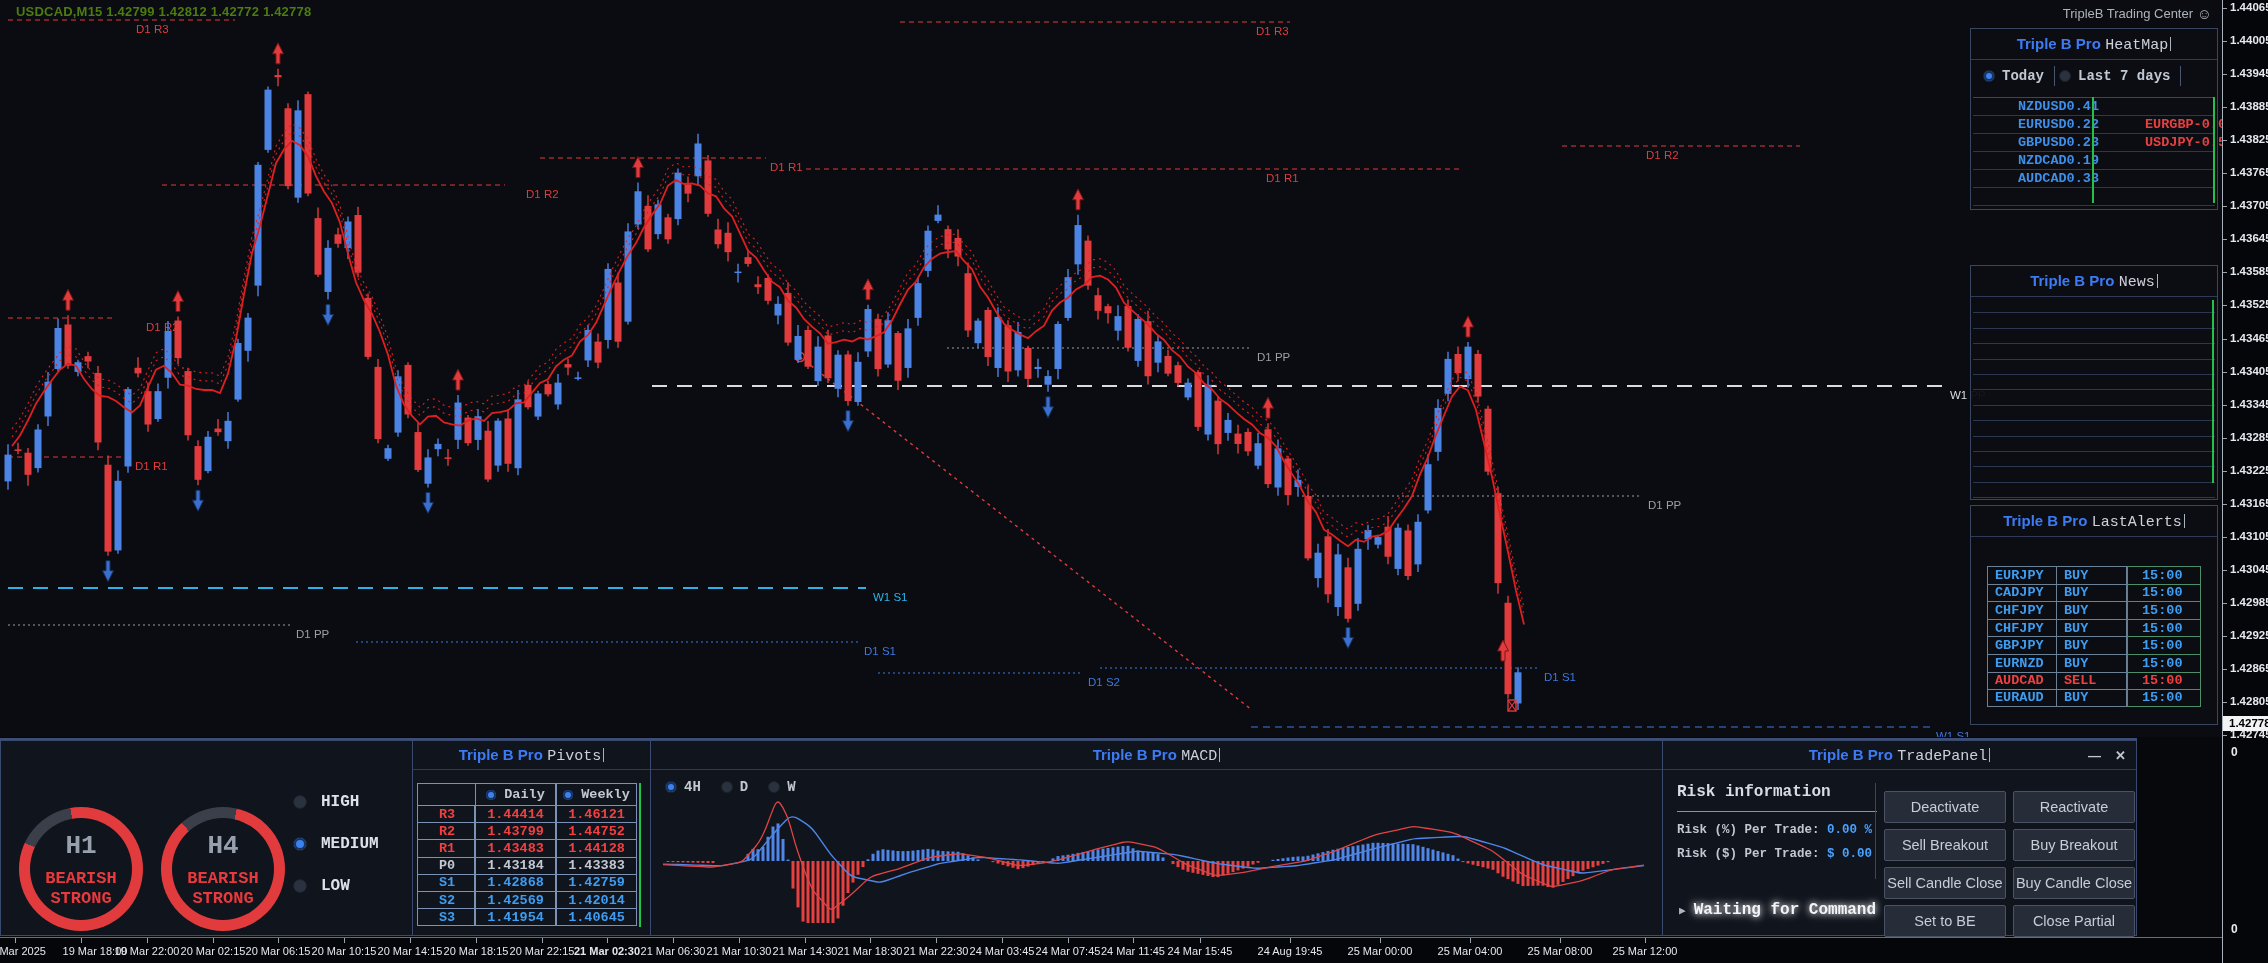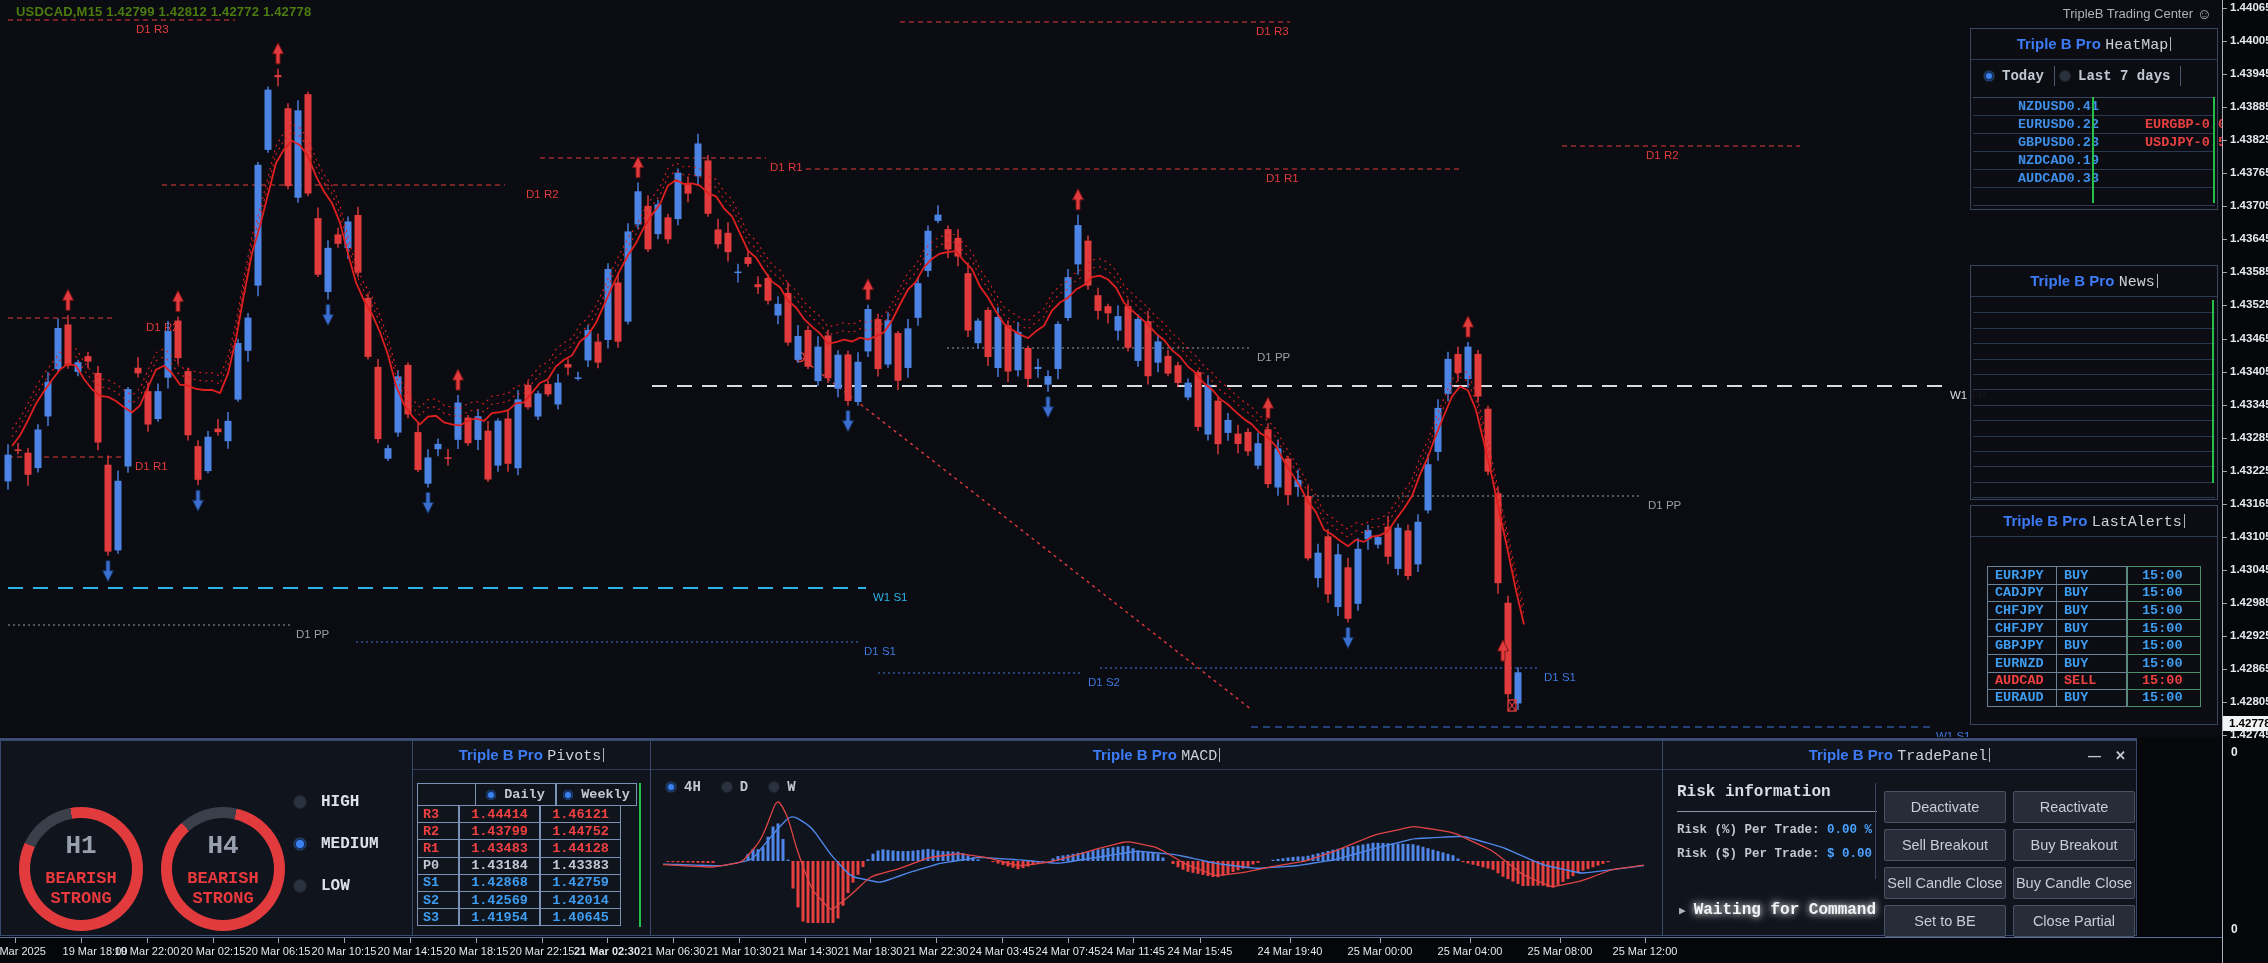--- a/index.html
+++ b/index.html
@@ -64,21 +64,21 @@
   .frisk .rdot{width:14px;height:14px;}
   .frisk .rlabel{font-family:Liberation Mono, monospace;font-weight:bold;font-size:16px;color:#dde1e8;}
   
   #pv-table{position:absolute;left:4px;top:42px;}
   .pv-hrow{display:flex;height:23px;}
   .pv-hcell{box-sizing:border-box;border:1px solid #7b91b5;display:flex;align-items:center;justify-content:center;gap:8px;
     font-family:"Liberation Mono","DejaVu Sans Mono",monospace;font-weight:bold;font-size:13.5px;color:#c2c8d2;}
   .pv-row{display:flex;height:17.2px;}
   .pv-cell{box-sizing:border-box;border:1px solid #7b91b5;border-top:none;display:flex;align-items:center;
     font-family:"Liberation Mono","DejaVu Sans Mono",monospace;font-weight:bold;font-size:13.5px;}
-  .pv-lab{width:42px;padding-left:5px;}
+  .pv-lab{width:58px;padding-left:21px;}
   .pv-val{width:81px;justify-content:center;}
   .pv-r{color:#f04040;} .pv-p{color:#c2c8d2;} .pv-s{color:#3e9df0;}
   .pv-hdot{width:10px;height:10px;border-radius:50%;background:#3b82f0;box-shadow:inset 0 0 0 2px #16325e;}
   
   #macd-radios{position:absolute;left:10px;top:36px;display:flex;align-items:center;gap:4px;z-index:3;}
   #macd-radios .radio-cell{border-right:none;padding-right:12px;}
   #macd-svg{position:absolute;left:0;top:30px;}
   
   #tp-winbtns{position:absolute;right:10px;top:0;height:28px;display:flex;gap:14px;align-items:center;color:#c2c8d2;font-size:13px;font-weight:bold;}
   #tp-risk-title{position:absolute;left:14px;top:42px;font-family:"Liberation Mono","DejaVu Sans Mono",monospace;font-weight:bold;font-size:16px;color:#d8dce4;}
@@ -995,21 +995,21 @@
       <div class="ta-label" style="left: 936px;">21 Mar 22:30</div>
       <div class="ta-tick" style="left: 1002px;"></div>
       <div class="ta-label" style="left: 1002px;">24 Mar 03:45</div>
       <div class="ta-tick" style="left: 1068px;"></div>
       <div class="ta-label" style="left: 1068px;">24 Mar 07:45</div>
       <div class="ta-tick" style="left: 1133px;"></div>
       <div class="ta-label" style="left: 1133px;">24 Mar 11:45</div>
       <div class="ta-tick" style="left: 1200px;"></div>
       <div class="ta-label" style="left: 1200px;">24 Mar 15:45</div>
       <div class="ta-tick" style="left: 1290px;"></div>
-      <div class="ta-label" style="left: 1290px;">24 Mar 19:40</div>
+      <div class="ta-label" style="left: 1290px;">24 Aug 19:45</div>
       <div class="ta-tick" style="left: 1380px;"></div>
       <div class="ta-label" style="left: 1380px;">25 Mar 00:00</div>
       <div class="ta-tick" style="left: 1470px;"></div>
       <div class="ta-label" style="left: 1470px;">25 Mar 04:00</div>
       <div class="ta-tick" style="left: 1560px;"></div>
       <div class="ta-label" style="left: 1560px;">25 Mar 08:00</div>
       <div class="ta-tick" style="left: 1645px;"></div>
       <div class="ta-label" style="left: 1645px;">25 Mar 12:00</div>
     </div>
 </div>

